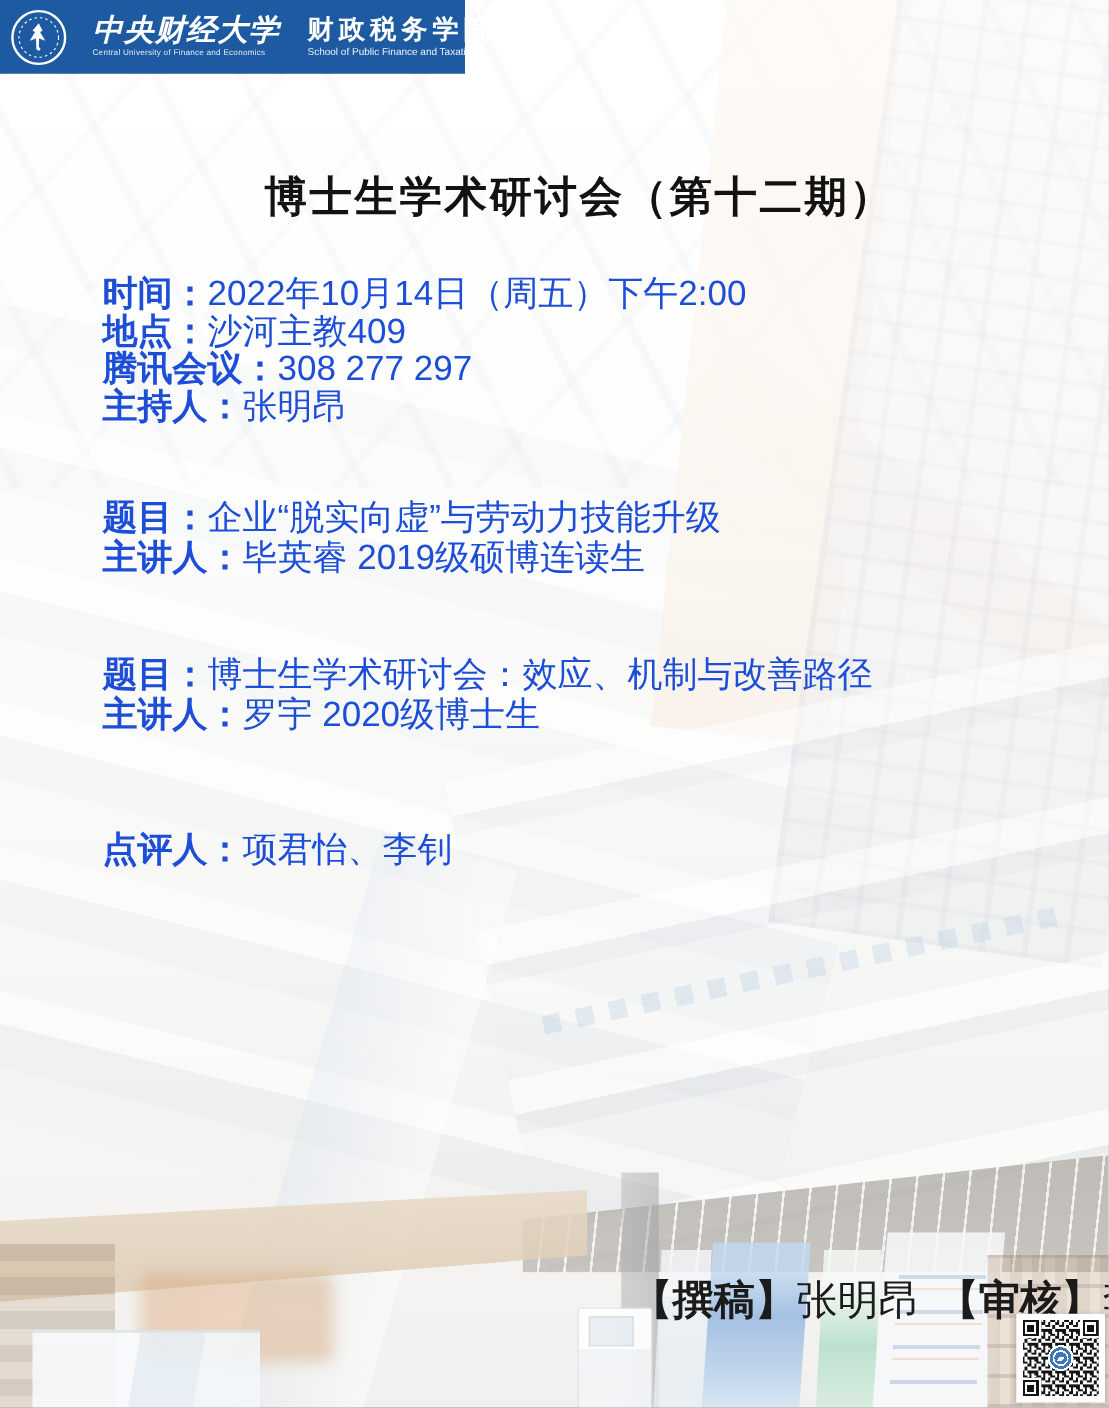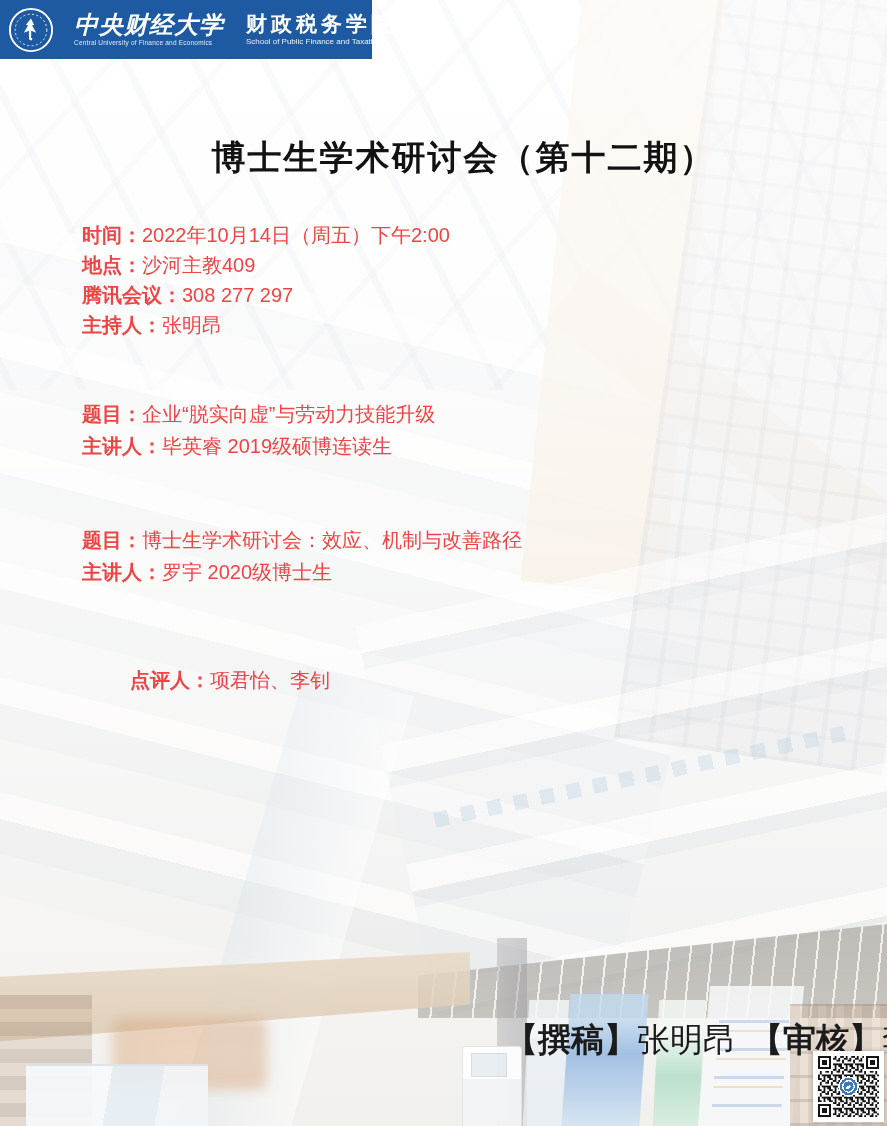--- a/index.html
+++ b/index.html
@@ -78,25 +78,25 @@
   .uni-zh{font-family:"Liberation Serif","DejaVu Serif",serif;font-style:italic;font-weight:700;
     font-size:24px;letter-spacing:1px;white-space:nowrap;}
   .uni-en{font-size:6.5px;color:rgba(255,255,255,.88);margin-top:3px;letter-spacing:.2px;white-space:nowrap;}
   .school{display:flex;flex-direction:column;line-height:1;color:#fff;margin-left:2px;justify-content:flex-end;}
   .school-zh{font-weight:700;font-size:21px;letter-spacing:4px;white-space:nowrap;}
   .school-en{font-size:8px;color:rgba(255,255,255,.92);margin-top:4px;white-space:nowrap;}
   
   .title{position:absolute;top:112px;left:0;width:100%;box-sizing:border-box;padding-left:40px;
     text-align:center;font-family:"Liberation Serif","DejaVu Serif",serif;
     font-weight:700;font-size:34px;letter-spacing:2px;color:#121212;z-index:4;}
-  .textblock{position:absolute;left:82px;color:#ef4444;font-size:20px;line-height:30px;z-index:4;white-space:nowrap;}
+  .textblock{position:absolute;left:82px;color:#1d4ed8;font-size:28px;line-height:30px;z-index:4;white-space:nowrap;}
   .info{top:220px;}
   .session1{top:398px;line-height:32px;}
   .session2{top:524px;line-height:32px;}
-  .commentators{top:665px;margin-left:48px;}
+  .commentators{top:665px;}
   .lbl{font-weight:700;}
   
   .credits{position:absolute;left:505px;top:1018px;font-size:33px;color:#1b1b1b;white-space:nowrap;z-index:6;}
   .credits .lbl{font-weight:700;}
   .credits .grp{margin-right:14px;}
   .qr-box{position:absolute;right:3px;bottom:4px;width:61px;height:61px;padding:5px;background:#fff;z-index:6;
     box-shadow:0 0 4px rgba(0,0,0,.25);}
   .qr-box svg{display:block;width:100%;height:100%;}
 </style>
 </head>

